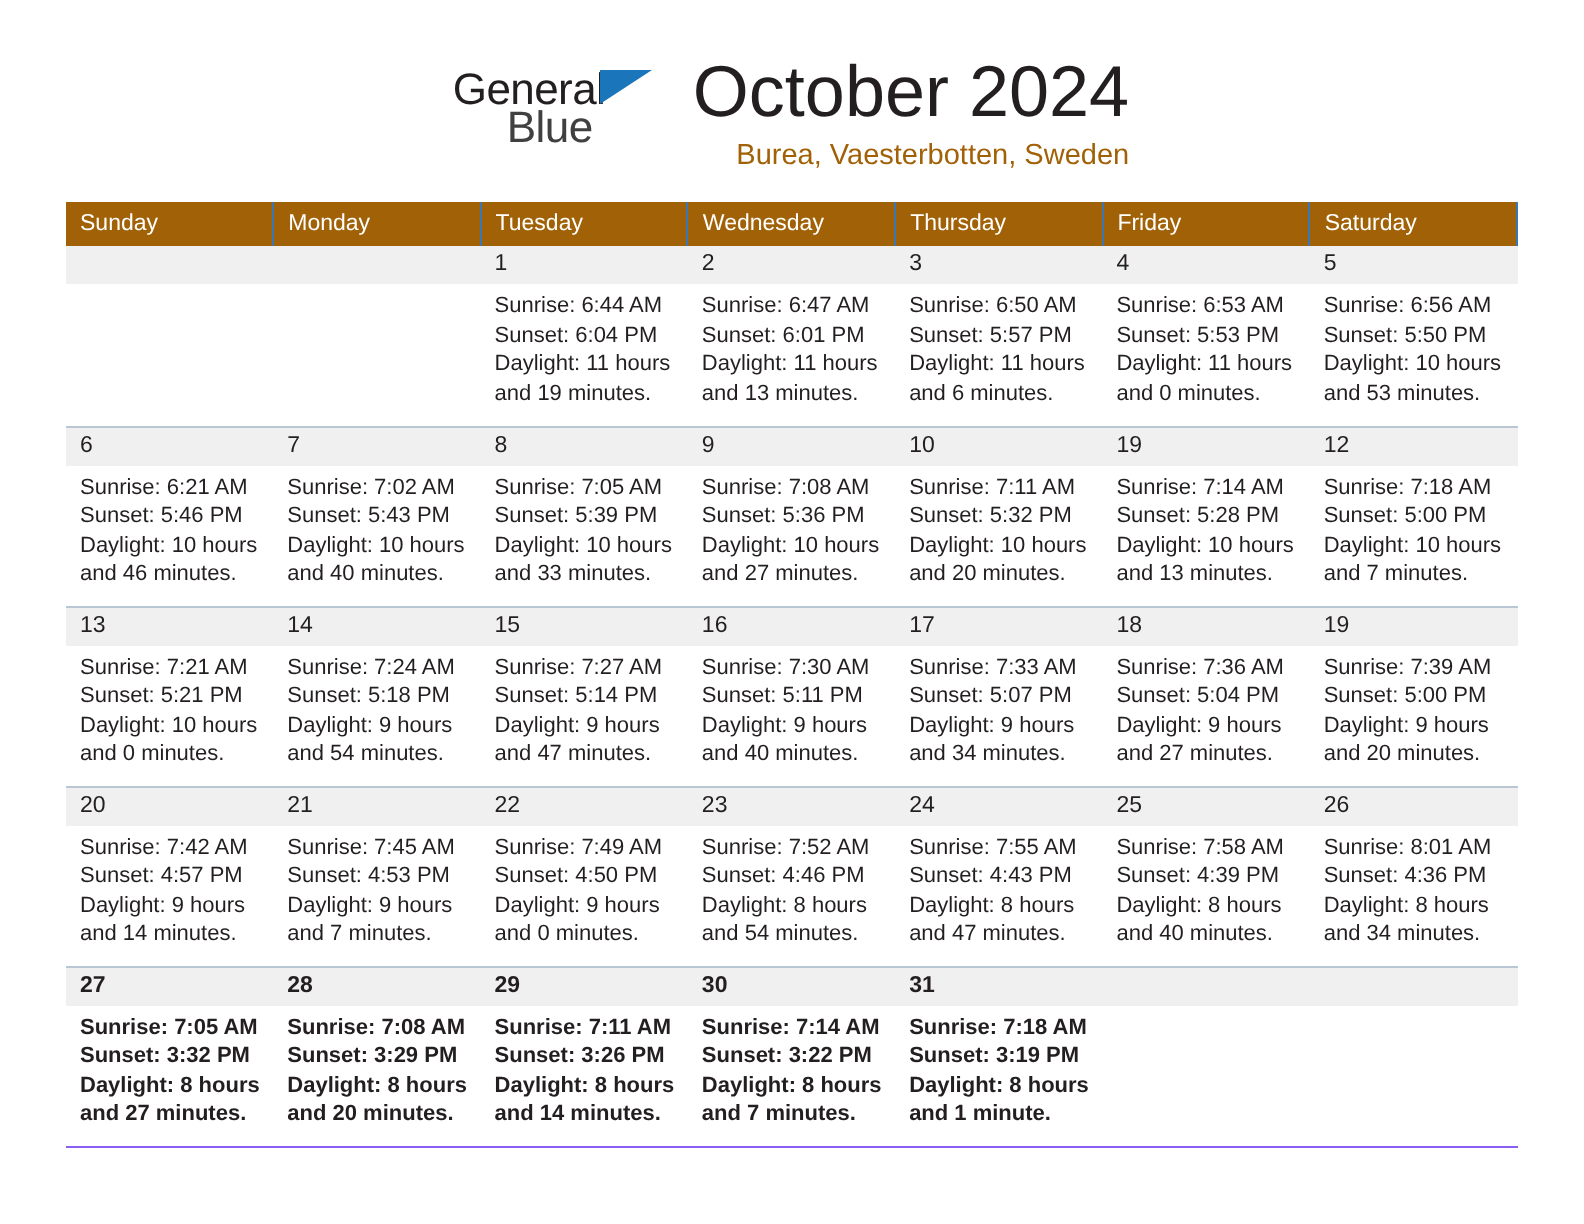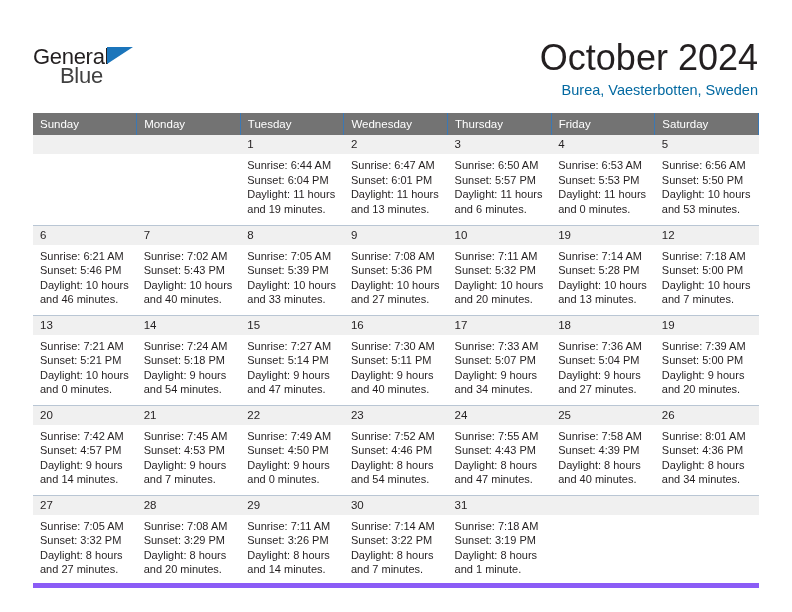--- a/index.html
+++ b/index.html
@@ -17,25 +17,24 @@
   .page {
     position: relative;
     width: 792px;
     height: 612px;
     box-sizing: border-box;
   }
 
   
   .top {
     display: flex;
-    justify-content: space-between;
+    justify-content: center;
     align-items: flex-start;
     padding: 28px 34px 0 33px;
     box-sizing: border-box;
-    margin-top: 12px;
   }
   .brand {
     position: relative;
     width: 120px;
     height: 50px;
   }
   .brand-general {
     font-size: 22px;
     letter-spacing: -0.3px;
     color: #231f20;
@@ -70,59 +69,60 @@
   }
   .cal-title {
     font-size: 36px;
     color: #231f20;
     line-height: 31px;
     font-weight: normal;
     margin: 0;
   }
   .cal-sub {
     font-size: 14.5px;
-    color: #0369a1;
+    color: #a16207;
     line-height: 18px;
     margin: 8px 0 0 0;
     font-weight: normal;
   }
 
   
   .cal-wrap {
     padding: 0 33px;
     margin-top: 14px;
     box-sizing: border-box;
   }
   table.cal {
     width: 726px;
     border-collapse: collapse;
     table-layout: fixed;
   }
   table.cal th {
-    background: #737373;
+    background: #a16207;
     color: #ffffff;
     font-size: 11.5px;
     font-weight: normal;
     text-align: left;
     padding: 5px 0 5px 7px;
     height: 19px;
     box-sizing: border-box;
     border-right: 1px solid #3a78b5;
     margin-left: 23px;
   }
   table.cal td {
     vertical-align: top;
     padding: 0;
     height: 90px;
     border-bottom: 1px solid #b9c6d4;
     background: #ffffff;
     box-sizing: border-box;
   }
   table.cal tr.week:last-child td {
-    border-bottom: 5px solid #8b5cf6;
+    border-bottom: 1px solid #8b5cf6;
+    font-weight: bold;
   }
   .daynum {
     background: #f0f0f0;
     font-size: 11.5px;
     color: #231f20;
     padding: 3px 0 3px 7px;
     line-height: 13px;
     height: 19px;
     box-sizing: border-box;
   }

